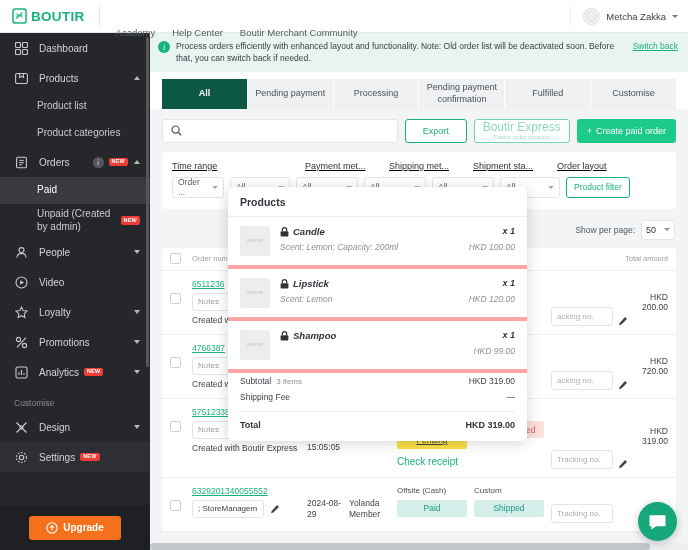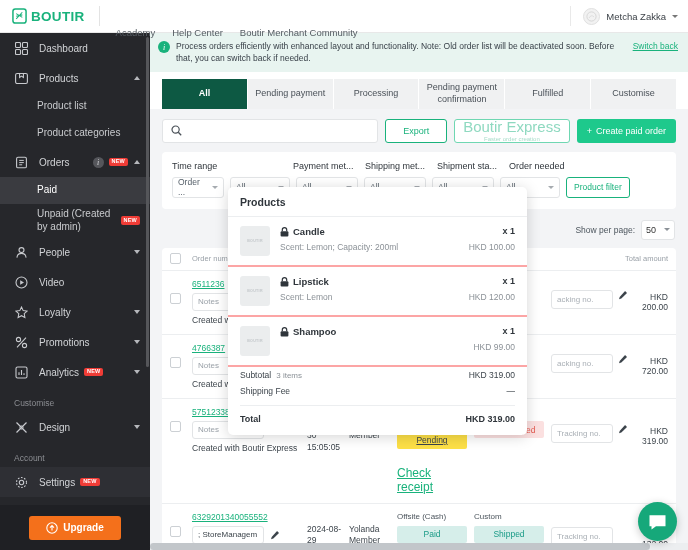--- a/index.html
+++ b/index.html
@@ -143,34 +143,34 @@
     height: 24px; min-width: 62px; background: #fff; border: 1px solid #19b27c;
     color: #19b27c; font-size: 9px; border-radius: 3px; cursor: pointer;
     display: flex; align-items: center; justify-content: center;
     font-family: "Liberation Sans", sans-serif; padding: 0 8px;
   }
   .btn-express {
     height: 24px; background: #fff; border: 1px solid #6fd7b2; border-radius: 3px;
     cursor: pointer; display: flex; flex-direction: column; align-items: center;
     justify-content: center; padding: 0 8px; line-height: 1.1;
   }
-  .btn-express .l1 { font-size: 15px; color: #8fd9c0; }
+  .btn-express .l1 { font-size: 12px; color: #8fd9c0; }
   .btn-express .l2 { font-size: 6px; color: #a8ddca; }
   .btn-fill {
     height: 24px; background: #1ec98c; border: none; color: #fff; font-size: 9px;
     border-radius: 3px; cursor: pointer; display: flex; align-items: center;
     justify-content: center; gap: 4px; padding: 0 10px;
     font-family: "Liberation Sans", sans-serif; white-space: nowrap;
   }
 
   .filter-card {
     margin-top: 9px; background: #fff; border-radius: 4px;
     padding: 9px 10px 11px 10px;
   }
-  .filter-labels { display: flex; gap: 6px; }
+  .filter-labels { display: flex; gap: 18px; text-decoration: underline; }
   .filter-labels > div { font-size: 9px; color: #2f353b; }
   .filter-controls { display: flex; gap: 6px; margin-top: 6px; align-items: center; }
   .sel {
     height: 21px; background: #fff; border: 1px solid #e2e4e6; border-radius: 3px;
     display: flex; align-items: center; justify-content: space-between;
     padding: 0 5px; font-size: 8.5px; color: #56606a;
   }
   .sel .cd {
     width: 0; height: 0; border-left: 3px solid transparent;
     border-right: 3px solid transparent; border-top: 3.6px solid #a6abb0;
@@ -208,21 +208,21 @@
     width: 11px; height: 11px; border: 1px solid #ccd0d4; border-radius: 2px;
     background: #fff; flex: 0 0 11px;
   }
   .trow { display: flex; padding: 8px 8px; border-bottom: 1px solid #eceef0; }
   .c-cb { flex: 0 0 22px; padding-top: 14px; }
   .c-order { flex: 0 0 115px; padding-right: 6px; }
   .c-date { flex: 0 0 42px; font-size: 8.5px; color: #3c444b; line-height: 1.35; padding-top: 12px;}
   .c-cust { flex: 0 0 48px; font-size: 8.5px; color: #3c444b; line-height: 1.35; padding-top: 12px;}
   .c-pay { flex: 0 0 77px; padding-right: 4px; }
   .c-ship { flex: 0 0 77px; padding-right: 4px; }
-  .c-track { flex: 0 0 82px; padding-top: 11px; display: flex; align-items: flex-start; gap: 5px;}
+  .c-track { flex: 0 0 82px; padding-top: 11px; display: flex; align-items: flex-end; gap: 5px;}
   .c-total { flex: 1; text-align: right; font-size: 8.5px; color: #3c444b; padding-top: 13px; }
 
   .ordernum {
     font-size: 8.5px; color: #19b27c; text-decoration: underline; cursor: pointer;
     display: block; margin-bottom: 4px;
   }
   .notes-wrap { display: flex; align-items: center; gap: 6px; }
   .notes-in {
     width: 72px; height: 18px; border: 1px solid #e2e4e6; border-radius: 3px;
     background: #fff; font-size: 8px; color: #9aa1a8; display: flex;
@@ -233,41 +233,41 @@
   .pay-label { font-size: 8px; color: #4c555d; line-height: 1.3; margin-bottom: 4px; }
   .chip {
     height: 17px; border-radius: 2px; font-size: 8.5px;
     display: flex; align-items: center; justify-content: center;
     width: 100%; max-width: 70px;
   }
   .chip.gray { background: #fde047; color: #3c444b; text-decoration: underline; }
   .chip.teal { background: #d6eeea; color: #1a9b87; }
   .chip.red { background: #fbe0e0; color: #e4584e; }
   .receipt-link {
-    font-size: 12px; color: #19b27c; text-decoration: underline;
-    display: inline-block; margin-top: 17px; cursor: pointer;
+    font-size: 10px; color: #19b27c; 
+    display: inline-block; margin-top: 7px; cursor: pointer;
   }
   .track-in {
     width: 62px; height: 19px; border: 1px solid #e2e4e6; border-radius: 3px;
     background: #fff; font-size: 8px; color: #aab0b6; display: flex;
     align-items: center; padding: 0 5px;
   }
   .pencil { width: 10px; height: 10px; color: #3c444b; flex: 0 0 10px; }
 
   
   .popup {
     position: absolute; left: 228px; top: 187px; width: 299px;
     background: #fff; border-radius: 5px;
     box-shadow: 0 2px 14px rgba(0,0,0,.17); z-index: 60; overflow: hidden;
   }
   .popup-head {
     font-size: 10.5px; color: #2f353b; font-weight: bold;
     padding: 9px 12px 8px 12px; border-bottom: 1px solid #eceef0;
   }
-  .prod-row { display: flex; padding: 9px 12px; border-bottom: 2px solid #fca5a5; }
+  .prod-row { display: flex; padding: 9px 12px; border-bottom: 4px solid #fca5a5; font-style: italic; }
   .prod-thumb {
     width: 30px; height: 30px; background: #ebedee; border-radius: 3px;
     flex: 0 0 30px; display: flex; align-items: center; justify-content: center;
     font-size: 3.6px; color: #c4c8cb; letter-spacing: .3px; font-weight: bold;
   }
   .prod-mid { flex: 1; padding-left: 10px; }
   .prod-name {
     font-size: 9.5px; color: #2f353b; font-weight: bold;
     display: flex; align-items: center; gap: 4px;
   }
@@ -448,21 +448,20 @@
         <span class="ic">
           <svg width="13" height="13" viewBox="0 0 13 13">
               <path d="M1.5 1.5 L11.5 11.5 M11.5 1.5 L1.5 11.5" stroke="currentColor" stroke-width="1.2"></path>
               <circle cx="6.5" cy="6.5" r="1.6" fill="none" stroke="currentColor" stroke-width="1"></circle>
             </svg>
         </span>
         <span class="lbl">Design</span>
         <span class="chev down"></span>
       </div>
 
-      <div class="side-sect">Account</div>
 
       <div class="side-item" style="background:#2e2f34">
         <span class="ic">
           <svg width="13" height="13" viewBox="0 0 13 13">
               <circle cx="6.5" cy="6.5" r="2.2" fill="none" stroke="currentColor" stroke-width="1.1"></circle>
               <circle cx="6.5" cy="6.5" r="5" fill="none" stroke="currentColor" stroke-width="1.1" stroke-dasharray="1.6 1.6"></circle>
             </svg>
         </span>
         <span class="lbl" style="flex:none">Settings</span>
         <span class="badge-new">NEW</span>
@@ -520,21 +519,21 @@
           <span>Create paid order</span>
         </button>
       </div>
 
       <div class="filter-card">
         <div class="filter-labels">
           <div style="flex:0 0 115px">Time range</div>
           <div style="flex:0 0 66px">Payment met...</div>
           <div style="flex:0 0 66px">Shipping met...</div>
           <div style="flex:0 0 66px">Shipment sta...</div>
-          <div style="flex:0 0 66px">Order needed</div>
+          <div style="flex:0 0 66px">Order layout</div>
         </div>
         <div class="filter-controls">
           <div class="sel" style="flex:0 0 52px">
             <span>Order ...</span>
               <span class="cd"></span>
           </div>
           <div class="sel" style="flex:0 0 60px">
             <span>All</span>
               <span class="cd"></span>
           </div>

